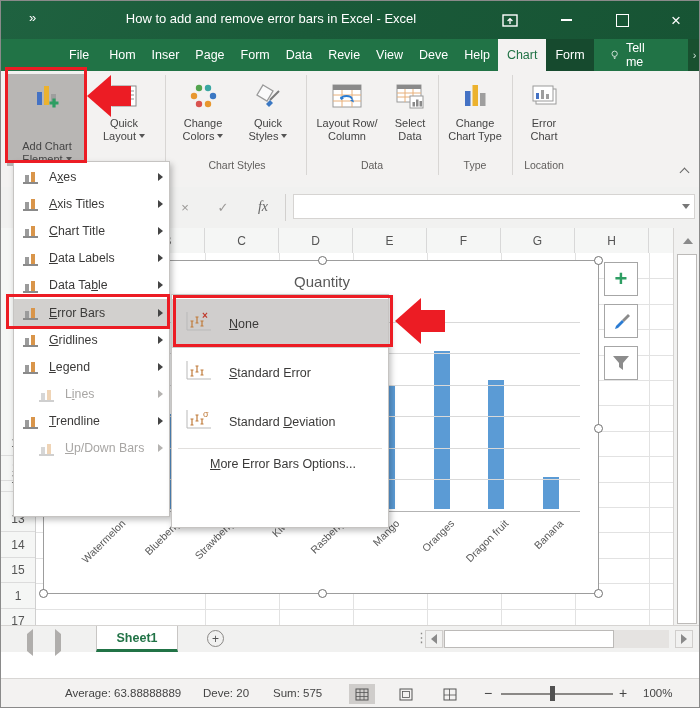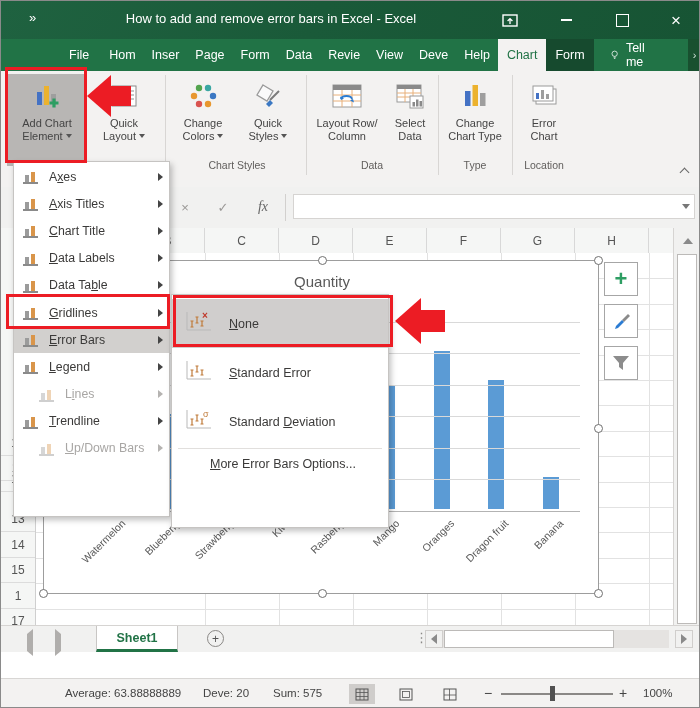--- a/index.html
+++ b/index.html
@@ -23,21 +23,21 @@
   .sharebox{display:flex;align-items:center;gap:6px;padding:0 8px;margin-left:28px;}
   .overflowstrip{position:absolute;right:0;top:0;width:13px;height:32px;background:#18502f;display:flex;align-items:center;justify-content:center;font-size:11px;color:#cfe3d8;}
   
   .ribbon{position:absolute;left:0;top:70px;width:700px;height:116px;background:#f3f2f1;border-bottom:1px solid #d2d0ce;}
   .rbtn{position:absolute;top:3px;height:92px;display:flex;flex-direction:column;align-items:center;justify-content:flex-start;text-align:center;}
   .ricon{height:36px;display:flex;align-items:center;justify-content:center;margin-top:4px;}
   .rlabel{font-size:11px;color:#444;line-height:13px;margin-top:3px;}
   .caret{display:inline-block;width:0;height:0;border-left:3.5px solid transparent;border-right:3.5px solid transparent;border-top:4px solid #555;margin-left:3px;vertical-align:2px;}
   .rsep{position:absolute;top:4px;width:1px;height:100px;background:#d8d6d4;}
   .rgroup{position:absolute;top:88px;font-size:10.5px;color:#605e5c;text-align:center;}
-  .ace{background:#b8b6b4;width:80px;left:6px;}
+  .ace{background:#b8b6b4;width:80px;left:6px;justify-content:space-between;}
   .collapse{position:absolute;right:12px;top:96px;width:8px;height:8px;}
   .collapse i{display:block;width:6px;height:6px;border-left:1.6px solid #666;border-top:1.6px solid #666;transform:rotate(45deg);margin-top:2px;}
   
   .formula{position:absolute;left:0;top:186px;width:700px;height:41px;background:#f1f1f0;border-bottom:1px solid #d2d0ce;}
   .fbtn{position:absolute;top:9px;width:24px;height:22px;display:flex;align-items:center;justify-content:center;font-size:13px;color:#9a9896;}
   .fx{font-family:"Liberation Serif",serif;font-style:italic;font-size:14px;color:#666;}
   .fdiv{position:absolute;left:284px;top:7px;width:1px;height:27px;background:#d2d0ce;}
   .finput{position:absolute;left:292px;top:7px;width:402px;height:25px;background:#fff;border:1px solid #d6d4d2;box-sizing:border-box;}
   .fchev{position:absolute;right:4px;top:9px;width:0;height:0;border-left:4px solid transparent;border-right:4px solid transparent;border-top:5px solid #777;}
   
@@ -457,28 +457,28 @@
     <div class="mitem">
       <span class="micon"></span>
       <span class="mlabel"><span></span><span class="key">D</span><span>ata Labels</span></span>
       <span class="marrow"></span>
     </div>
     <div class="mitem">
       <span class="micon"></span>
       <span class="mlabel"><span>Data Ta</span><span class="key">b</span><span>le</span></span>
       <span class="marrow"></span>
     </div>
+    <div class="mitem hl">
+      <span class="micon"></span>
+      <span class="mlabel"><span></span><span class="key">E</span><span>rror Bars</span></span>
+      <span class="marrow"></span>
+    </div>
     <div class="mitem">
       <span class="micon"></span>
       <span class="mlabel"><span></span><span class="key">G</span><span>ridlines</span></span>
-      <span class="marrow"></span>
-    </div>
-    <div class="mitem hl">
-      <span class="micon"></span>
-      <span class="mlabel"><span></span><span class="key">E</span><span>rror Bars</span></span>
       <span class="marrow"></span>
     </div>
     <div class="mitem">
       <span class="micon"></span>
       <span class="mlabel"><span></span><span class="key">L</span><span>egend</span></span>
       <span class="marrow"></span>
     </div>
     <div class="mitem dis">
       <span class="micon"></span>
       <span class="mlabel"><span>L</span><span class="key">i</span><span>nes</span></span>

